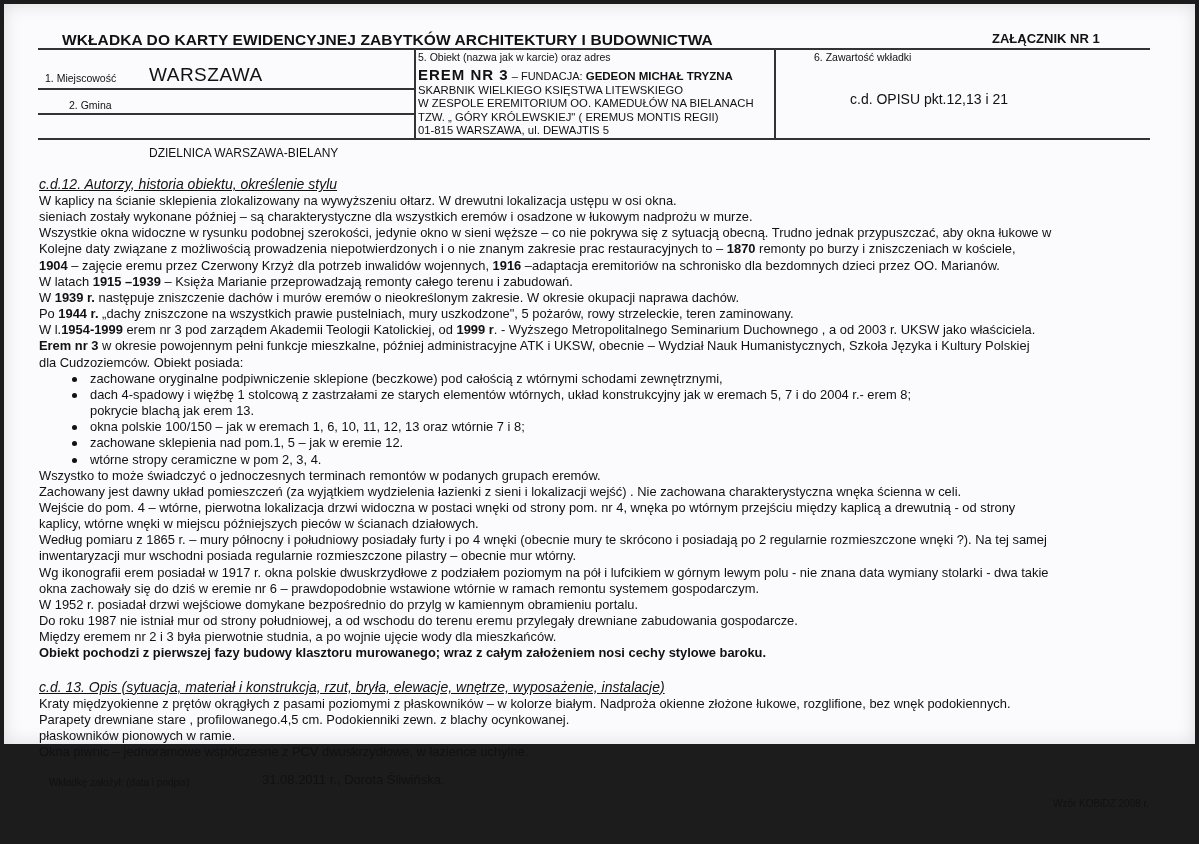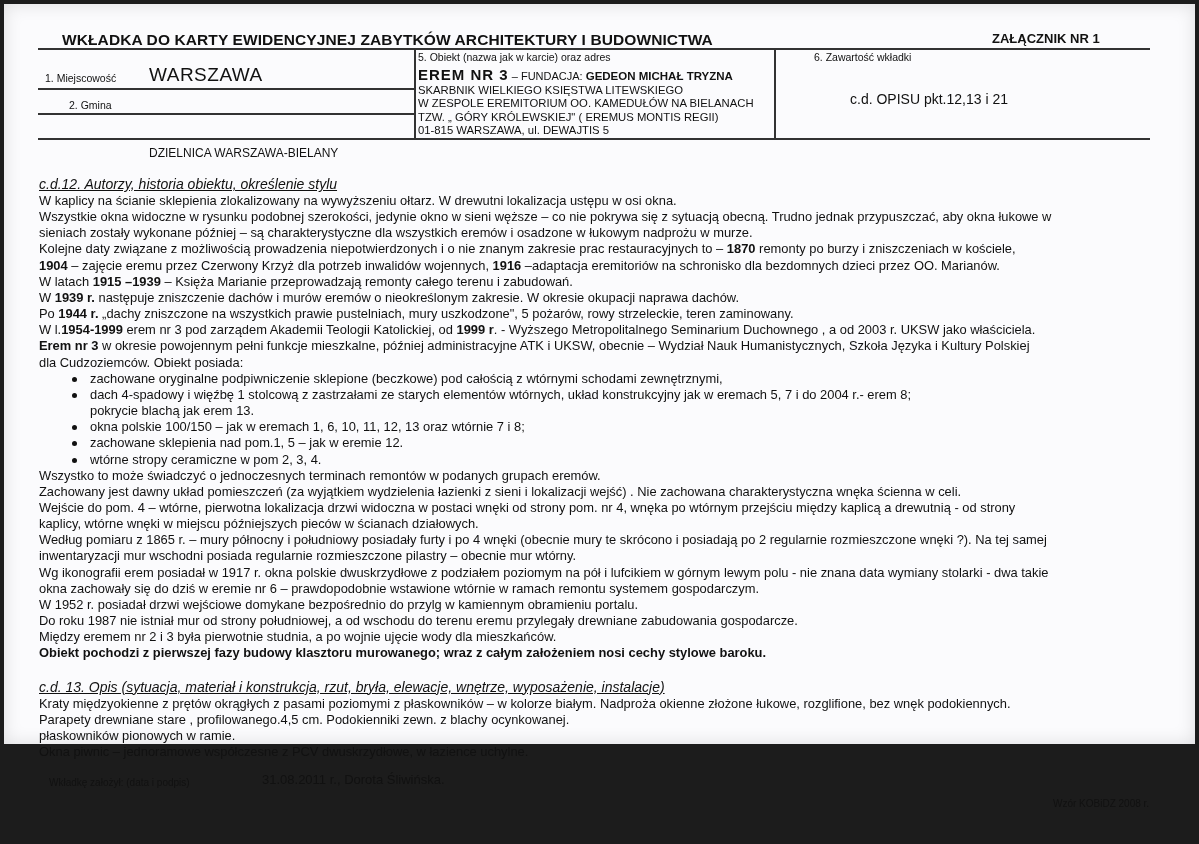--- a/index.html
+++ b/index.html
@@ -79,22 +79,22 @@
     <div>01-815 WARSZAWA,  ul. DEWAJTIS  5</div>
   </div>
 
   <div class="abs small" style="left:810px; top:47px;">6. Zawartość wkładki</div>
   <div class="abs content6" style="left:846px; top:87px;">c.d. OPISU pkt.12,13 i 21</div>
 
   <div class="body-text">
     <p class="sec-head">c.d.12. Autorzy, historia obiektu, określenie stylu</p>
     <div id="s12-lines">
         <p><span>W kaplicy na ścianie sklepienia zlokalizowany na wywyższeniu ołtarz.  W drewutni lokalizacja ustępu w osi okna.</span></p>
+        <p><span>sieniach zostały wykonane później – są charakterystyczne dla wszystkich eremów  i osadzone w łukowym nadprożu w murze.</span></p>
         <p><span>Wszystkie okna widoczne w rysunku podobnej szerokości, jedynie okno w sieni węższe – co nie pokrywa się z sytuacją obecną. Trudno jednak przypuszczać, aby okna łukowe w</span></p>
-        <p><span>sieniach zostały wykonane później – są charakterystyczne dla wszystkich eremów  i osadzone w łukowym nadprożu w murze.</span></p>
         <p><span>Kolejne daty związane z możliwością  prowadzenia niepotwierdzonych i o nie znanym zakresie prac restauracyjnych to – </span><b>1870</b><span> remonty po burzy i zniszczeniach w kościele,</span></p>
         <p><b>1904</b><span> – zajęcie eremu  przez Czerwony Krzyż dla potrzeb inwalidów wojennych, </span><b>1916</b><span> –adaptacja eremitoriów na schronisko dla bezdomnych dzieci przez OO. Marianów.</span></p>
         <p><span>W latach </span><b>1915 –1939</b><span> – Księża Marianie przeprowadzają remonty całego terenu i zabudowań.</span></p>
         <p><span>W </span><b>1939 r.</b><span> następuje zniszczenie dachów i murów  eremów o nieokreślonym zakresie. W okresie okupacji naprawa dachów.</span></p>
         <p><span>Po </span><b>1944 r.</b><span> „dachy zniszczone na wszystkich prawie pustelniach, mury uszkodzone", 5 pożarów, rowy strzeleckie, teren zaminowany.</span></p>
         <p><span>W l.</span><b>1954-1999</b><span> erem nr 3 pod zarządem Akademii Teologii Katolickiej, od </span><b>1999 r</b><span>. -  Wyższego Metropolitalnego Seminarium Duchownego , a od 2003 r. UKSW jako właściciela.</span></p>
         <p><b>Erem nr 3</b><span> w okresie powojennym pełni funkcje mieszkalne, później  administracyjne ATK i UKSW, obecnie – Wydział Nauk Humanistycznych, Szkoła Języka i Kultury Polskiej</span></p>
         <p><span>dla Cudzoziemców.  Obiekt posiada:</span></p>
       </div>
     <ul class="bullets" id="s12-bullets">

